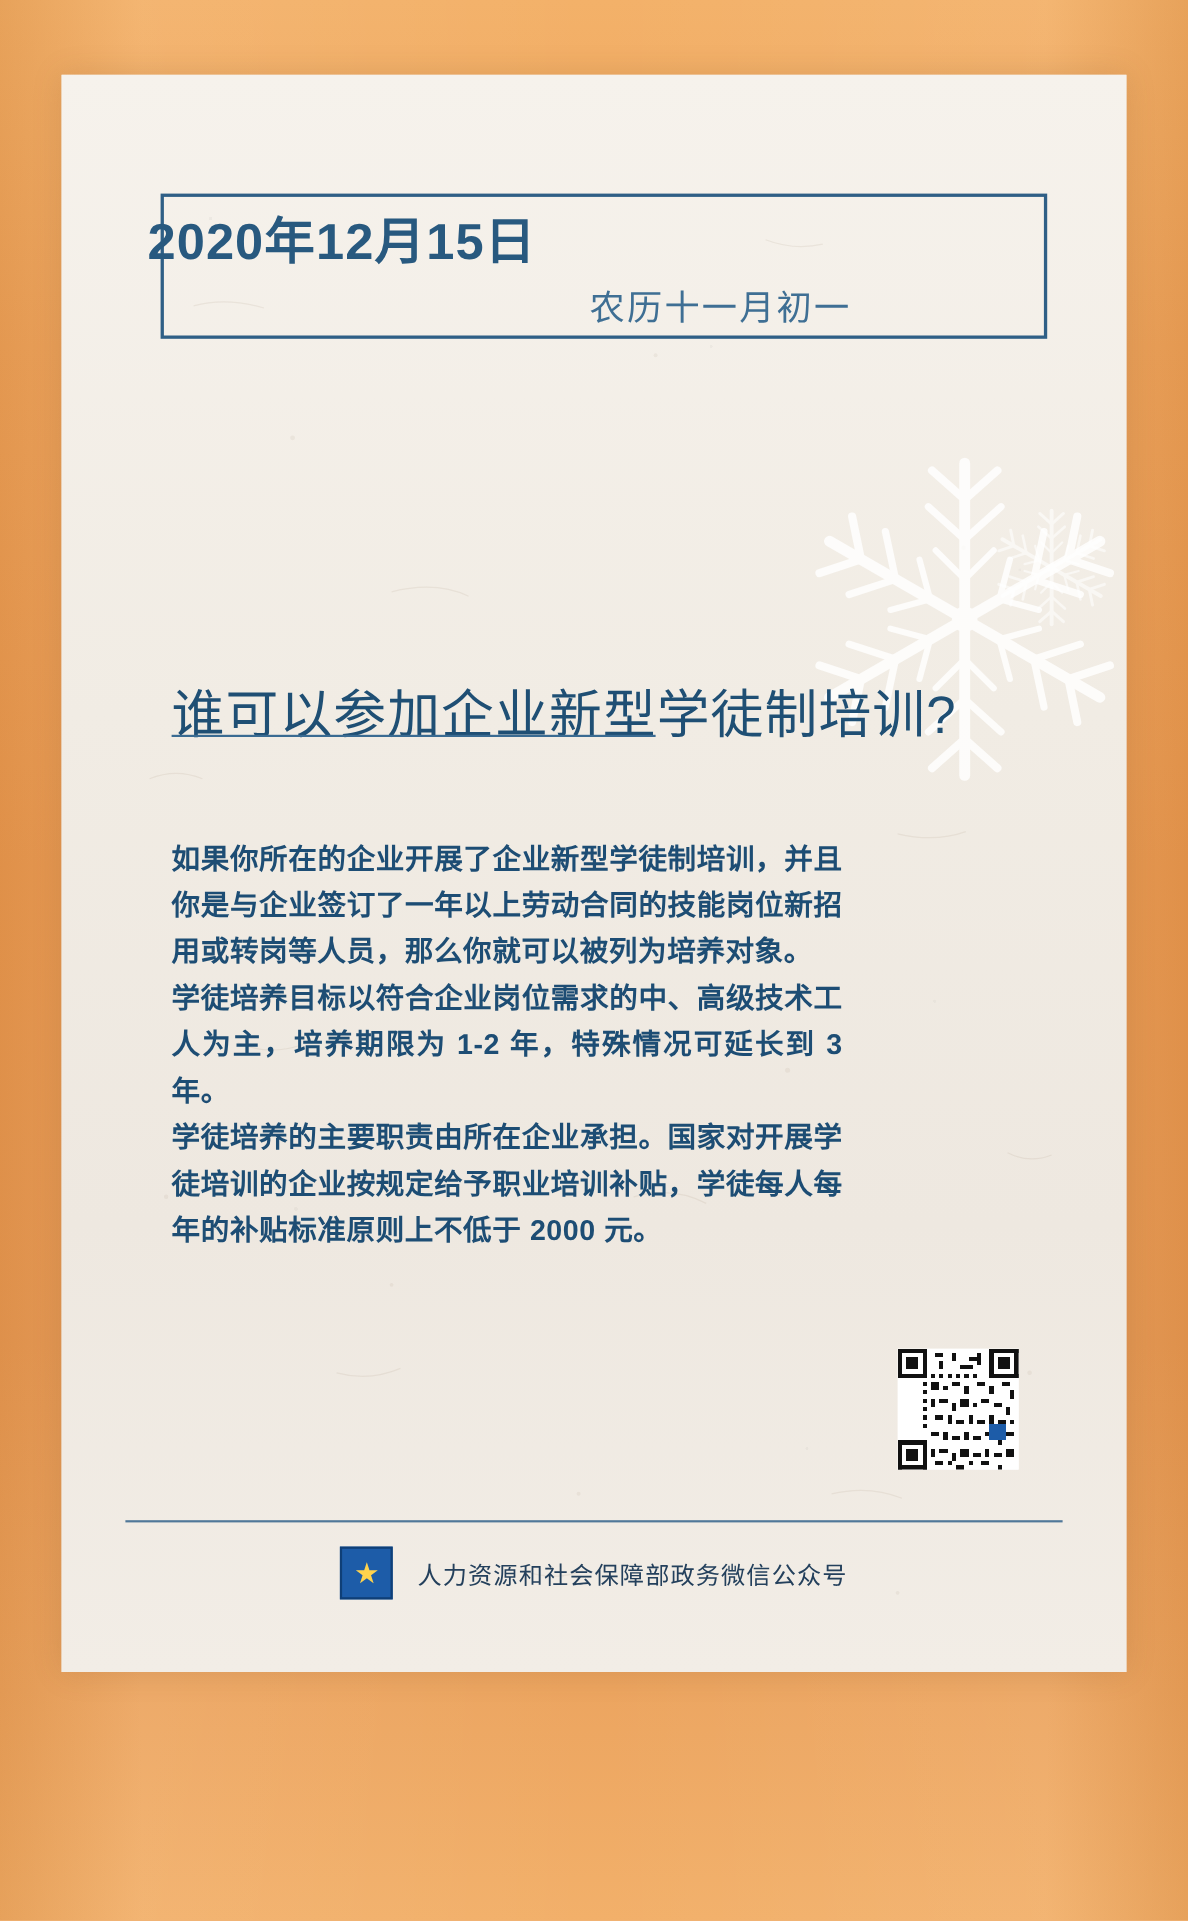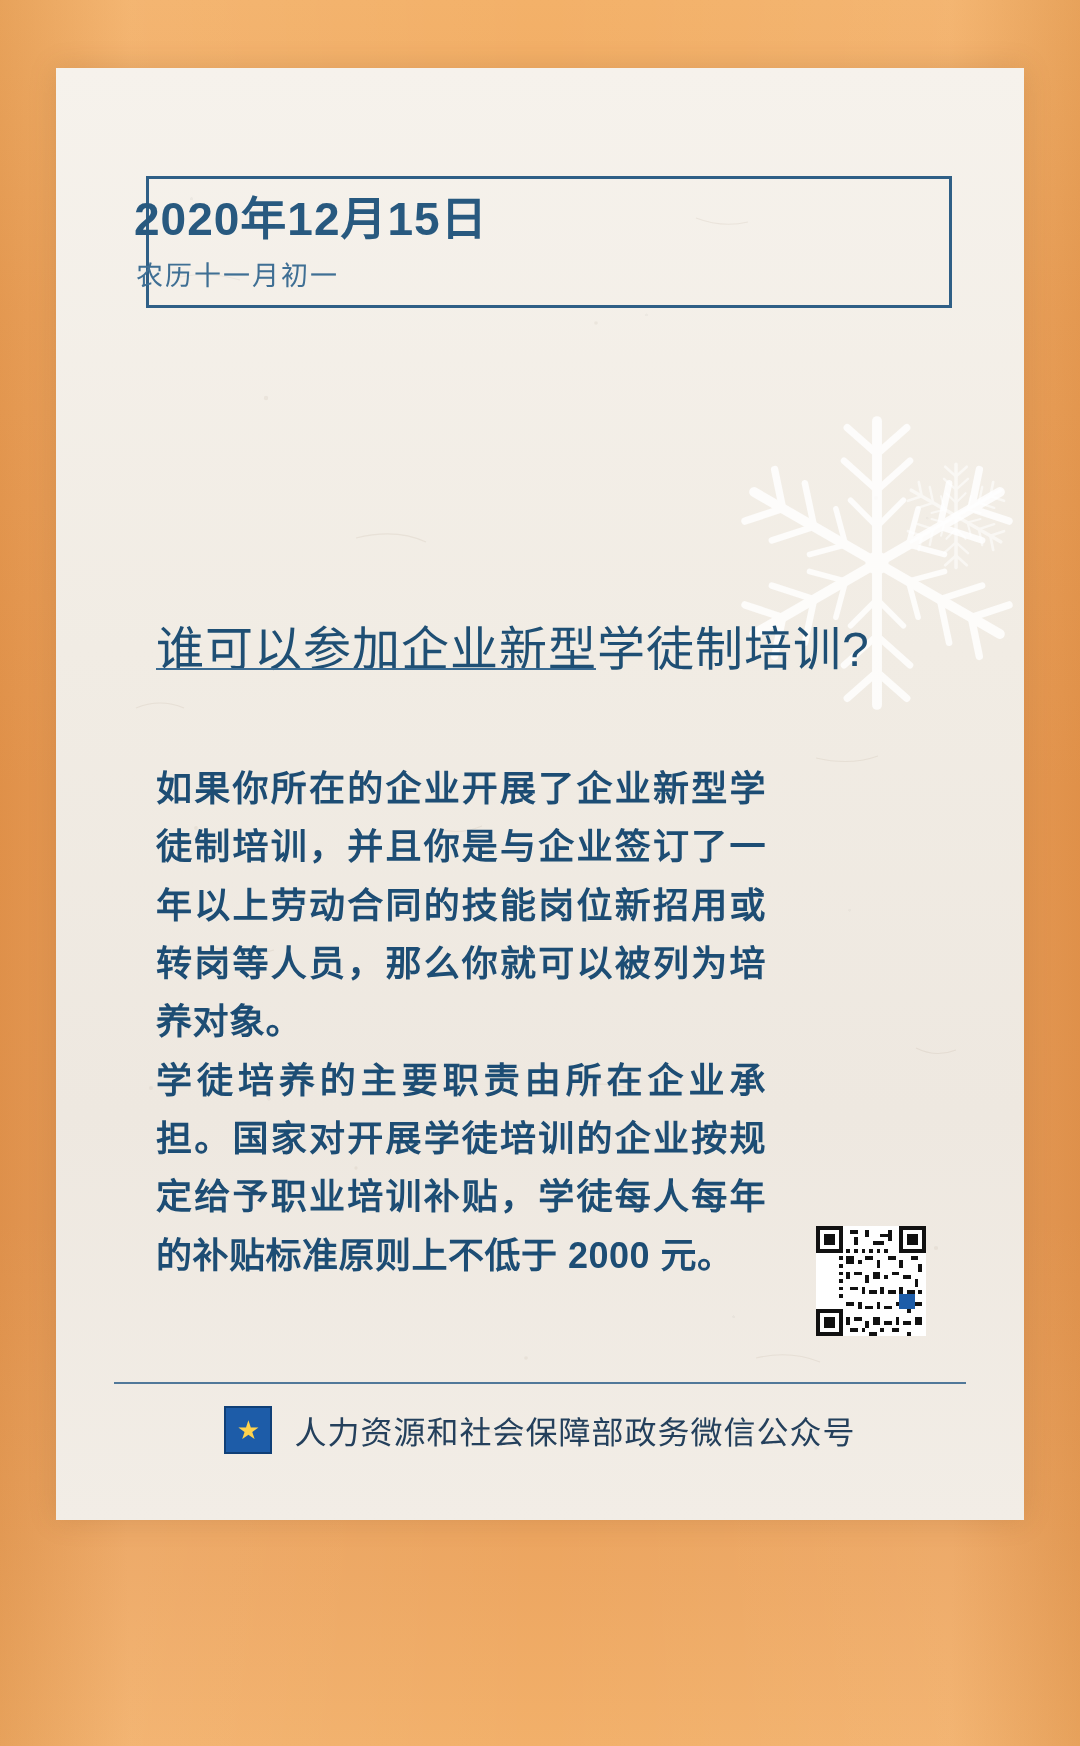--- a/index.html
+++ b/index.html
@@ -110,24 +110,25 @@
   }
   .date-main {
     font-size: 46px;
     font-weight: 700;
     color: #28597f;
     letter-spacing: 1px;
     line-height: 1.18;
     margin: 0;
   }
   .date-lunar {
-    font-size: 27px;
+    font-size: 32px;
     color: #3f6f94;
     letter-spacing: 2px;
     margin: 8px 0 0 2px;
+    text-align: right;
   }
 
   
   .big-day {
     position: absolute;
     right: 170px;
     top: 128px;
     font-size: 250px;
     line-height: 1;
     font-weight: 700;
@@ -166,21 +167,21 @@
     background: #3a6b92;
   }
 
   
   .body-copy {
     position: absolute;
     left: 100px;
     top: 692px;
     width: 610px;
     color: #1d4d74;
-    font-size: 36px;
+    font-size: 26px;
     line-height: 1.62;
     font-weight: 600;
     letter-spacing: 0.5px;
   }
   .body-copy p {
     margin: 0 0 0 0;
     text-align: justify;
   }
 
   
@@ -221,21 +222,21 @@
     border: 2px solid #0f3f77;
     display: flex;
     align-items: center;
     justify-content: center;
     color: #ffd34d;
     font-size: 26px;
     line-height: 1;
     box-sizing: border-box;
   }
   .footer-text {
-    font-size: 32px;
+    font-size: 22px;
     color: #24405c;
     letter-spacing: 1px;
   }
 </style>
 </head>
 <body>
 
 <div class="poster">
 
   <div class="card">
@@ -311,20 +312,21 @@
       <div class="date-lunar">农历十一月初一</div>
     </div>
 
 
 
     <div class="headline">谁可以参加企业新型学徒制培训?</div>
     <div class="headline-rule"></div>
 
     <div class="body-copy">
       <p>如果你所在的企业开展了企业新型学徒制培训，并且你是与企业签订了一年以上劳动合同的技能岗位新招用或转岗等人员，那么你就可以被列为培养对象。</p>
+      <p>学徒培养目标以符合企业岗位需求的中、高级技术工人为主，培养期限为 1-2 年，特殊情况可延长到 3 年。</p>
       <p>学徒培养的主要职责由所在企业承担。国家对开展学徒培训的企业按规定给予职业培训补贴，学徒每人每年的补贴标准原则上不低于 2000 元。</p>
     </div>
 
     <div class="qr">
       <svg viewBox="0 0 29 29" width="110" height="110" shape-rendering="crispEdges">
         <rect width="29" height="29" fill="#ffffff"></rect>
         <g fill="#111111">
 
           <rect x="0" y="0" width="7" height="1"></rect>
             <rect x="0" y="6" width="7" height="1"></rect>

